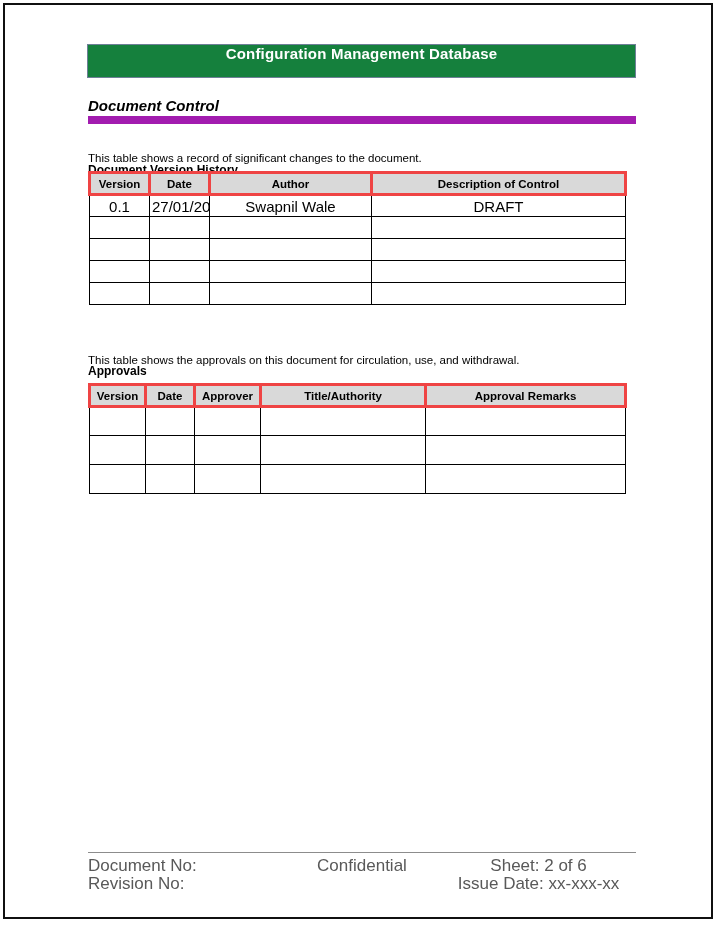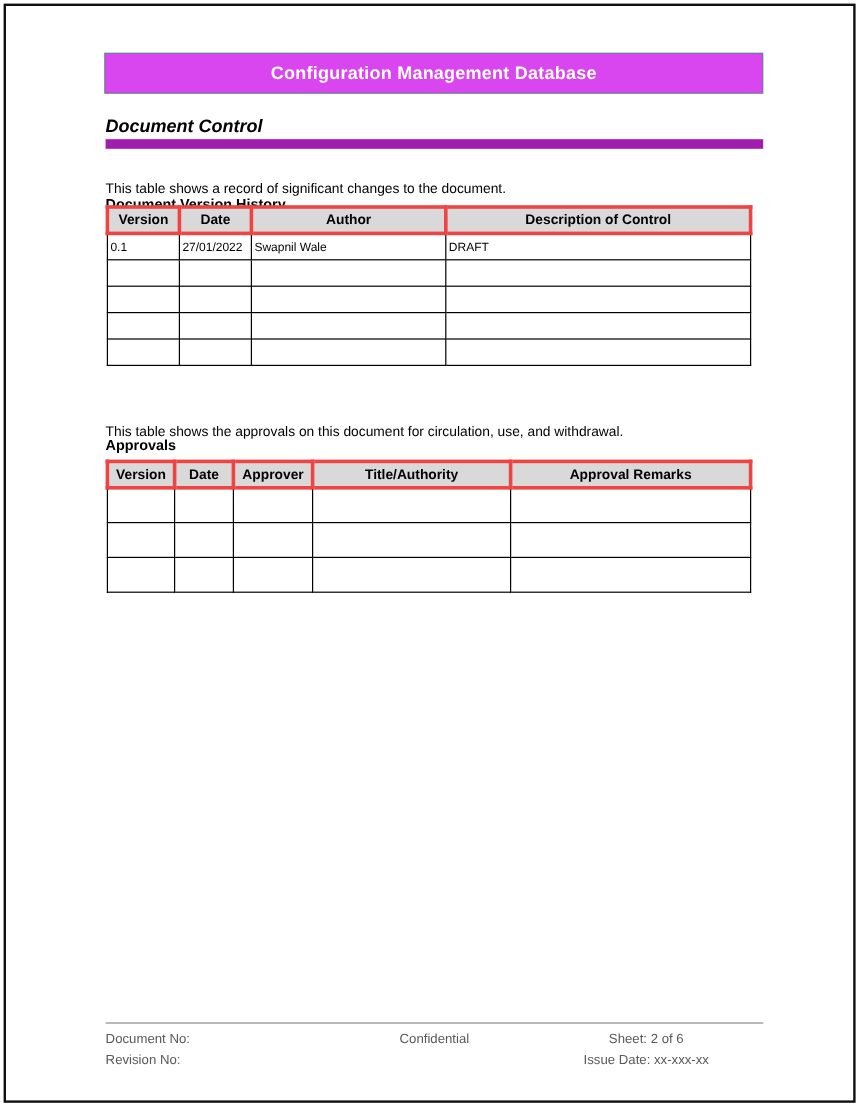--- a/index.html
+++ b/index.html
@@ -6,62 +6,62 @@
   body{
     width:720px;height:926px;position:relative;background:#ffffff;
     font-family:"Liberation Sans", sans-serif;color:#000;overflow:hidden;
   }
   .page-frame{
     position:absolute;left:3px;top:3px;width:710px;height:916px;
     border:2px solid #101010;box-sizing:border-box;background:#fff;
   }
   .banner{
     position:absolute;left:87px;top:44px;width:549px;height:34px;
-    background:#d946ef;border:1px solid #6e7f97;box-sizing:border-box;
-    display:flex;align-items:center;justify-content:center;
+    background:#15803d;border:1px solid #6e7f97;box-sizing:border-box;
+    display:flex;align-items:flex-start;justify-content:center;
   }
   .banner-title{
     color:#ffffff;font-weight:bold;font-size:15px;letter-spacing:.2px;
   }
   .doc-control{
     position:absolute;left:88px;top:97px;width:548px;
     border-bottom:8px solid #a21caf;padding-bottom:1px;box-sizing:border-box;font-style:italic;
   }
   .doc-control-title{font-size:15px;font-weight:bold;}
   .sub-heading{position:absolute;left:88px;font-size:12px;font-weight:bold;margin-top:32px;}
   .para{position:absolute;left:88px;font-size:11.5px;text-align:center;}
   table.doc-table{
     position:absolute;left:88px;border-collapse:collapse;table-layout:fixed;
     font-size:11.5px;
   }
   table.doc-table th{
     background:#D9D9D9;border:3px solid #ef4444;font-weight:bold;font-size:11.5px;
     text-align:center;padding:0 2px;height:22px;box-sizing:border-box;
   }
   table.doc-table td{
-    border:1px solid #000;text-align:left;font-size:10px;
+    border:1px solid #000;text-align:center;font-size:15px;
     padding:0 2px;box-sizing:border-box;overflow:hidden;white-space:nowrap;margin-left:12px;
   }
   table.version-table{top:171px;width:536px;}
   table.version-table td{height:22px;}
   table.version-table col:nth-child(1){width:60px;}
   table.version-table col:nth-child(2){width:60px;}
   table.version-table col:nth-child(3){width:162px;}
   table.version-table col:nth-child(4){width:254px;}
   table.approvals-table{top:383px;width:536px;}
   table.approvals-table td{height:29px;}
   table.approvals-table col:nth-child(1){width:56px;}
   table.approvals-table col:nth-child(2){width:49px;}
   table.approvals-table col:nth-child(3){width:66px;}
   table.approvals-table col:nth-child(4){width:165px;}
   table.approvals-table col:nth-child(5){width:200px;}
   .footer{
     position:absolute;left:88px;top:852px;width:548px;
     border-top:1px solid #8c8c8c;padding-top:4px;box-sizing:border-box;
-    color:#595959;font-size:11px;
+    color:#595959;font-size:17px;
   }
   .footer-cols{display:flex;}
   .footer-left{width:33%;line-height:18px;}
   .footer-center{width:34%;text-align:center;line-height:18px;}
   .footer-right{width:33%;text-align:center;line-height:18px;padding-right:14px;box-sizing:border-box;}
 </style>
 </head>
 <body>
 
 <div class="page-frame"></div>

